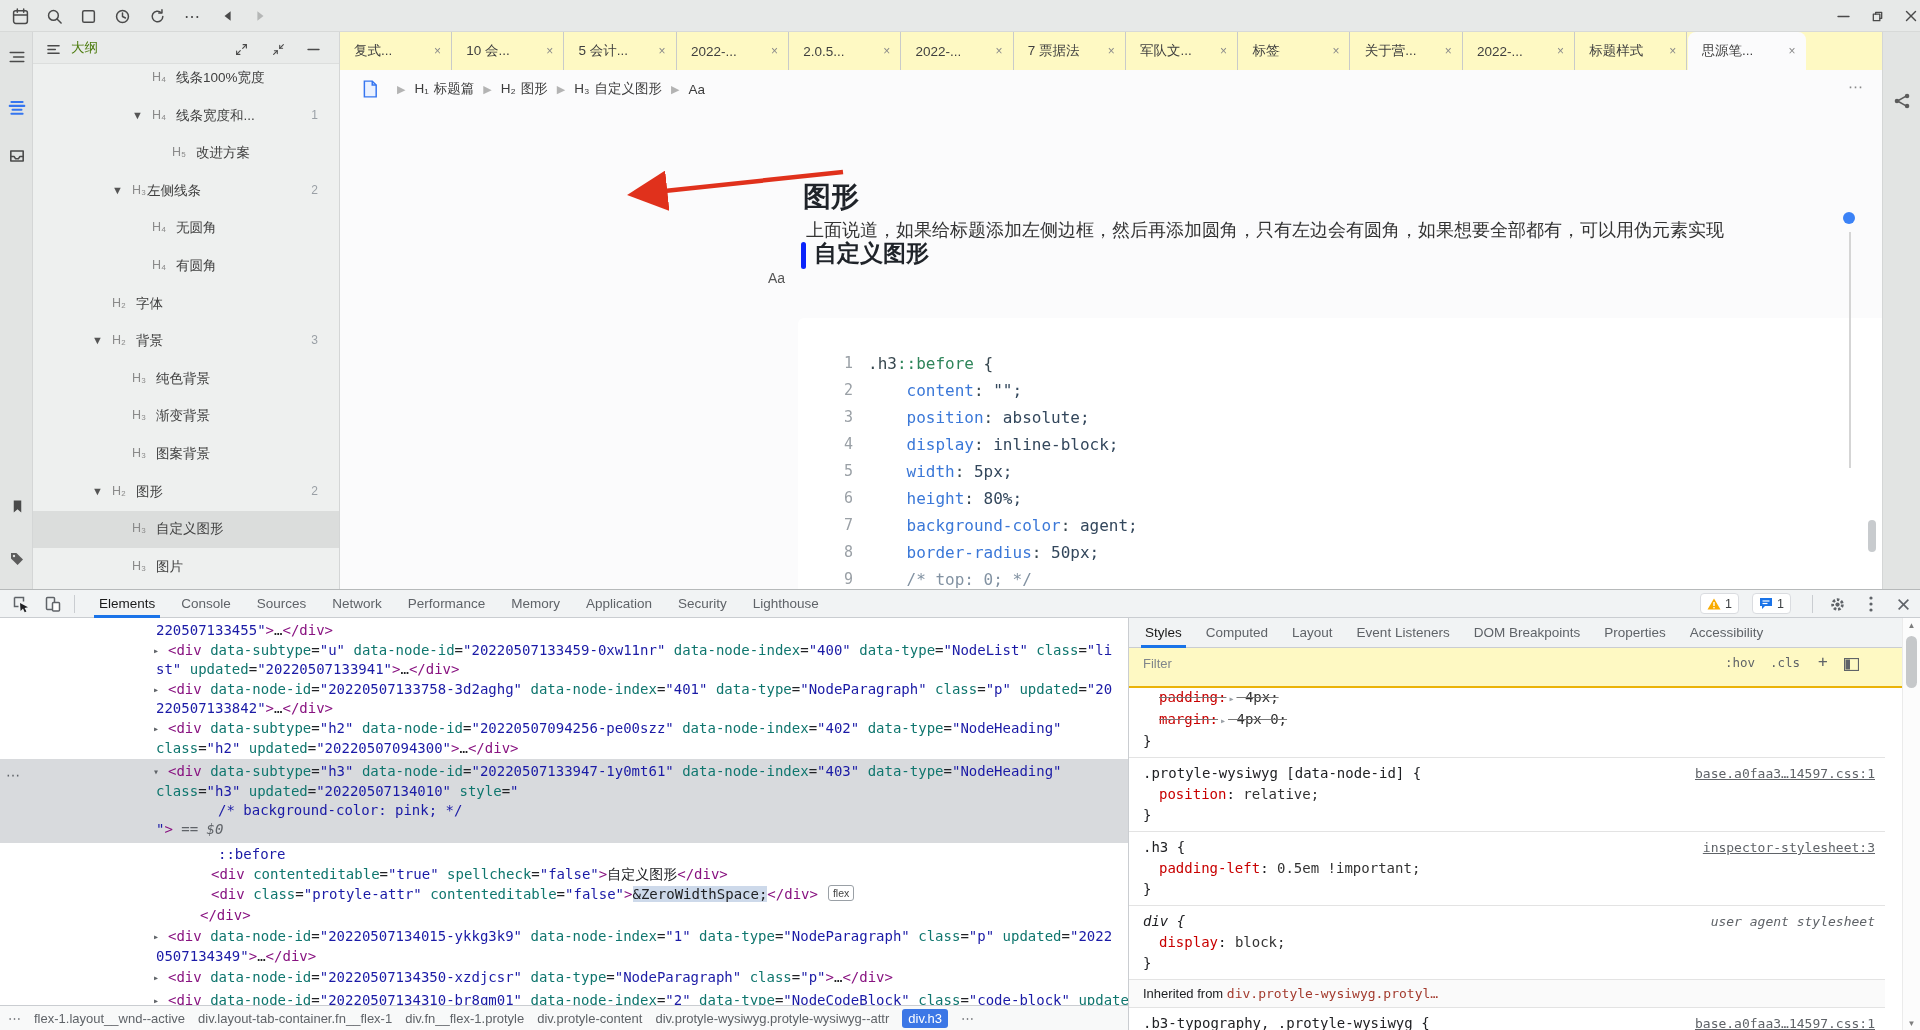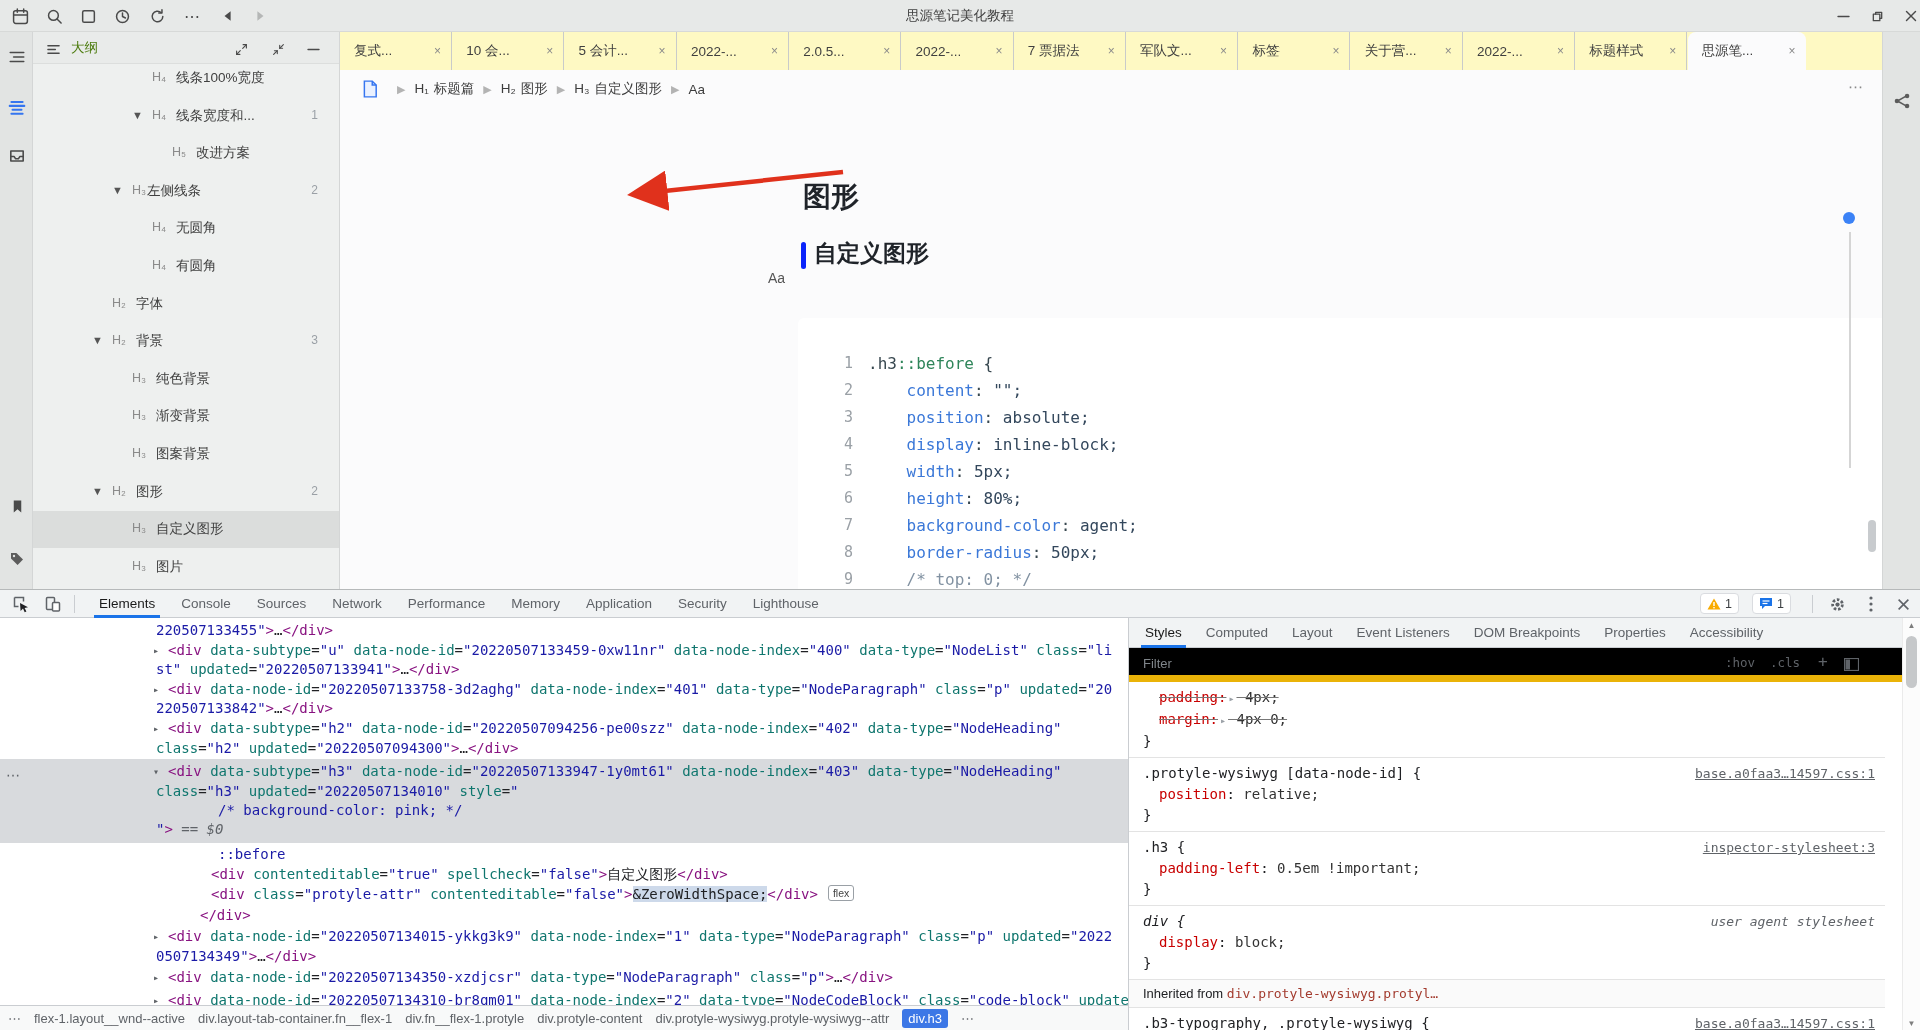--- a/index.html
+++ b/index.html
@@ -100,21 +100,21 @@
   .sb-crumb { white-space:nowrap; }
   .sb-crumb.sel { background:#3c77e6; color:#fff; padding:2px 6px; border-radius:3px; }
   .sb-dots { color:#5f6368; }
 
   
   .stpanel { position:absolute; left:1128px; top:28px; width:774px; height:413px; background:#fff; border-left:1px solid #cacdd1; overflow:hidden; }
   .st-tabrow { position:absolute; left:0; top:0; width:774px; height:30px; background:#f1f3f4; border-bottom:1px solid #cacdd1; display:flex; padding-left:4px; }
   .st-tab { position:relative; height:30px; line-height:29px; padding:0 12px; font-size:13.5px; color:#5f6368; white-space:nowrap; }
   .st-tab.active { color:#1a1a1a; }
   .st-tab.active::after { content:""; position:absolute; left:8px; right:8px; bottom:0; height:3px; background:#1a73e8; }
-  .st-filterrow { position:absolute; left:0; top:30px; width:774px; height:34px; background:#000000; border-bottom:7px solid #eab308; }
+  .st-filterrow { position:absolute; left:0; top:30px; width:774px; height:40px; background:#fef9c3; border-bottom:2px solid #eab308; }
   .st-filter { position:absolute; left:14px; top:8px; font-size:13px; color:#80868b; }
   .st-ctl { position:absolute; top:7px; font-size:12.5px; color:#5f6368; font-family:"DejaVu Sans Mono", monospace; }
   .st-rules { position:absolute; left:0; top:64px; width:756px; height:349px; overflow:hidden;
     font-family:"DejaVu Sans Mono", monospace; font-size:14px; color:#202124; }
   .strule { padding:5px 10px 5px 14px; border-top:1px solid #e3e3e3; line-height:21px; }
   .strule:first-child { border-top:none; }
   .sel-row { display:flex; justify-content:space-between; }
   .st-selector { color:#202124; } .st-selector.ua { font-style:italic; }
   .st-src { color:#5f6368; text-decoration:underline; font-size:13px; white-space:nowrap; margin-left:10px; }
   .st-src.ua { text-decoration:none; font-style:italic; }
@@ -171,21 +171,20 @@
     <div class="tb-icon" style="left:216px">
       <svg width="14" height="14" viewBox="0 0 16 16">
           <polygon class="f1" points="11,2.5 4,8 11,13.5"></polygon>
         </svg>
     </div>
     <div class="tb-icon" style="left:248px">
       <svg width="14" height="14" viewBox="0 0 16 16">
           <polygon points="5,2.5 12,8 5,13.5" fill="#b5b7b6"></polygon>
         </svg>
     </div>
-    <div class="win-title">思源笔记美化教程</div>
     <div class="win-ctl" style="left:1828px">
       <svg width="13" height="13" viewBox="0 0 12 12">
           <line class="st1" x1="1" y1="6" x2="11" y2="6"></line>
         </svg>
     </div>
     <div class="win-ctl" style="left:1862px">
       <svg width="13" height="13" viewBox="0 0 14 14">
           <rect class="st1" x="2.5" y="4.5" width="7" height="7"></rect>
           <path class="st1" d="M5,4.5 V2.5 H11.5 V9 H9.5"></path>
         </svg>
@@ -431,20 +430,21 @@
 
     <svg class="abs" style="left:268px; top:90px" width="250" height="52">
       <defs>
           <marker id="ah" markerWidth="9" markerHeight="9" refX="7" refY="4.5" orient="auto">
             <path d="M0,0 L9,4.5 L0,9 z" fill="#e0311c"></path>
           </marker>
         </defs>
       <line x1="235" y1="12" x2="28" y2="34" stroke="#e0311c" stroke-width="4.5" marker-end="url(#ah)"></line>
     </svg>
 
+    <div class="ed-para">上面说道，如果给标题添加左侧边框，然后再添加圆角，只有左边会有圆角，如果想要全部都有，可以用伪元素实现</div>
     <div class="ed-aa">Aa</div>
 
     <div class="codeblock" id="codeblock">
         <div class="cline cnum" style="top: 32px; left: 0px;">1</div>
         <div class="cline" style="top: 32px; left: 70px;"><span class="tk-sel">.h3</span><span class="tk-pse">::before</span><span class="tk-pln"> {</span></div>
         <div class="cline cnum" style="top: 59px; left: 0px;">2</div>
         <div class="cline" style="top: 59px; left: 70px;"><span class="tk-pln">    </span><span class="tk-prop">content</span><span class="tk-pln">: </span><span class="tk-val">"";</span></div>
         <div class="cline cnum" style="top: 86px; left: 0px;">3</div>
         <div class="cline" style="top: 86px; left: 70px;"><span class="tk-pln">    </span><span class="tk-prop">position</span><span class="tk-pln">: </span><span class="tk-val">absolute;</span></div>
         <div class="cline cnum" style="top: 113px; left: 0px;">4</div>

